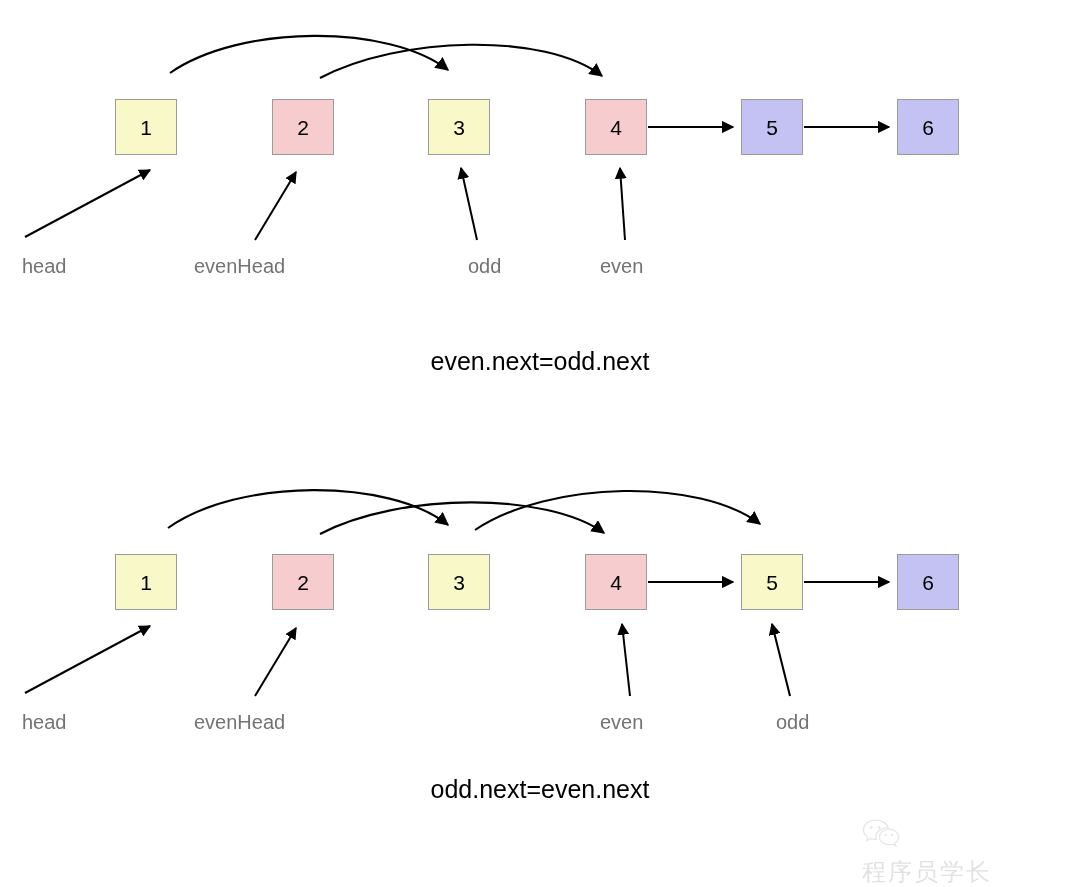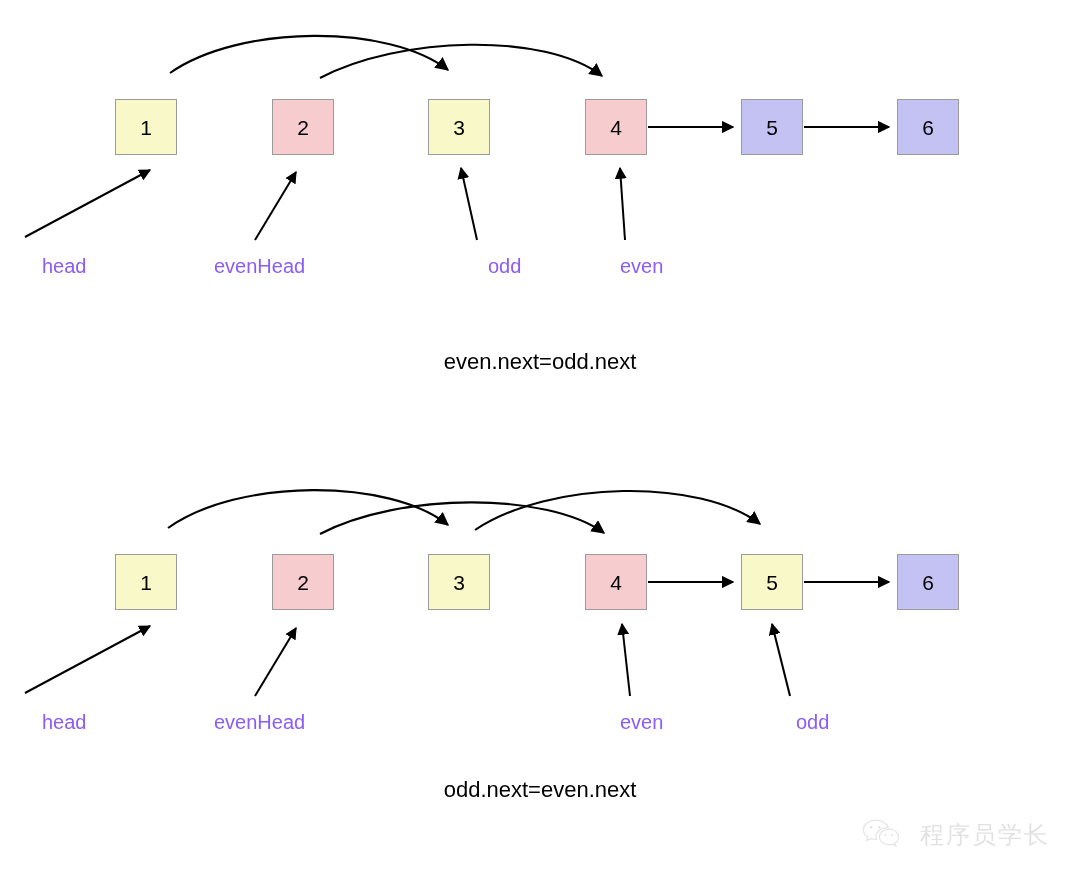--- a/index.html
+++ b/index.html
@@ -46,41 +46,40 @@
   }
   .fill-yellow { background: #f9f8c8; }
   .fill-pink   { background: #f6ccce; }
   .fill-blue   { background: #c3c2f2; }
 
   .ptr-label {
     position: absolute;
     font-size: 20px;
     line-height: 1;
     white-space: nowrap;
-    color: #8b5cf6;
-    margin-left: 20px;
+    color: #737373;
   }
   .caption {
     position: absolute;
     width: 1080px;
     text-align: center;
-    font-size: 22px;
+    font-size: 25px;
     line-height: 31px;
     color: #000;
   }
   .caption div { display: block; }
 
   .watermark {
     position: absolute;
     left: 862px;
     top: 818px;
     display: flex;
-    align-items: center;
-    gap: 20px;
+    gap: 8px;
     opacity: 0.42;
+    flex-direction: column;
   }
   .watermark .wm-text {
     font-size: 24px;
     line-height: 1;
     color: #b9b9b9;
     letter-spacing: 2px;
     font-family: "DejaVu Sans", sans-serif;
   }
 </style>
 </head>

